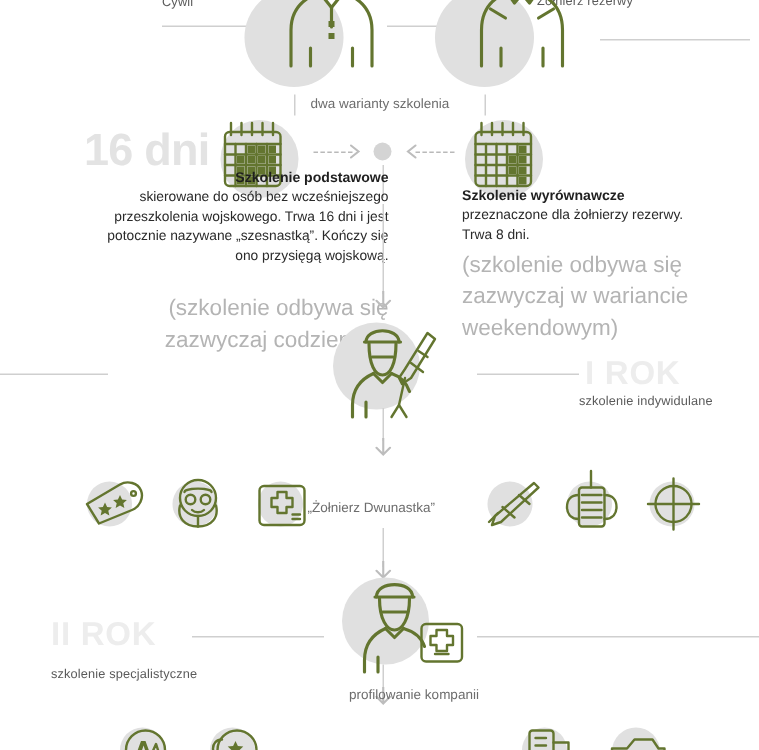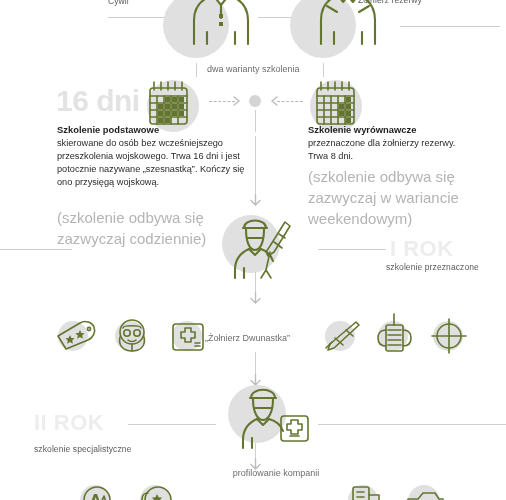--- a/index.html
+++ b/index.html
@@ -116,21 +116,21 @@
   <svg class="abs" style="left:232px;top:95px;" width="12" height="12" viewBox="0 0 12 12">
     <path class="grayline" d="M2 2 L7 6 L2 10"></path>
   </svg>
   <div class="dashline" style="left:277px;top:101px;width:26px;"></div>
   <svg class="abs" style="left:267px;top:95px;" width="12" height="12" viewBox="0 0 12 12">
     <path class="grayline" d="M10 2 L5 6 L10 10"></path>
   </svg>
   <div class="abs" style="left:249px;top:95px;width:12px;height:12px;border-radius:50%;background:#d4d4d4;"></div>
   <div class="vline" style="left:255px;top:110px;height:22px;"></div>
 
-  <div class="abs" style="left:57px;top:124px;width:202px;">
+  <div class="abs" style="left:57px;top:112px;width:202px;text-align:right;">
     <div class="blk-title">Szkolenie podstawowe</div>
     <div class="blk-body">skierowane do osób bez wcześniejszego przeszkolenia wojskowego. Trwa 16 dni i jest potocznie nazywane „szesnastką”. Kończy się ono przysięgą wojskową.</div>
     <div class="blk-note" style="margin-top:18px;">(szkolenie odbywa się zazwyczaj codziennie)</div>
   </div>
 
   <div class="abs" style="left:308px;top:124px;width:162px;">
     <div class="blk-title">Szkolenie wyrównawcze</div>
     <div class="blk-body">przeznaczone dla żołnierzy rezerwy. Trwa 8 dni.</div>
     <div class="blk-note" style="margin-top:3px;">(szkolenie odbywa się zazwyczaj w wariancie weekendowym)</div>
   </div>
@@ -153,21 +153,21 @@
     <path class="thin" d="M55 10 L60 14 L44 40 L38 44 L36 40 L40 34 Z"></path>
     <path class="thin" d="M44 30 L52 36"></path>
     <path class="thin" d="M40 40 L36 58"></path>
     <path class="thin" d="M36 58 L31 66 M36 58 L41 66"></path>
     <path class="thin" d="M49 22 L55 26"></path>
   </svg>
 
   <div class="hline" style="left:0px;top:249px;width:72px;"></div>
   <div class="hline" style="left:318px;top:249px;width:68px;"></div>
   <div class="abs ghost-rok" style="left:390px;top:238px;">I ROK</div>
-  <div class="abs cap-small" style="left:386px;top:262px;">szkolenie przeznaczone</div>
+  <div class="abs cap-small" style="left:386px;top:262px;">szkolenie indywidulane</div>
 
   <div class="vline" style="left:255px;top:272px;height:22px;"></div>
   <svg class="abs" style="left:249px;top:292px;" width="13" height="14" viewBox="0 0 13 14">
     <path class="grayline" d="M6.5 0 L6.5 10 M2 6.5 L6.5 11 L11 6.5"></path>
   </svg>
 
   <div class="blob" style="left:58px;top:321px;width:30px;height:30px;"></div>
   <svg class="abs" style="left:54px;top:318px;" width="44" height="36" viewBox="0 0 44 36">
     <path class="thin" d="M4 18 L26 5 C31 2 38 4 40 9 C42 14 39 20 34 22 L12 31 Z"></path>
     <path class="olf" d="M16 17 l1.4 3 3.2 .3 -2.4 2.2 .7 3.2 -2.9-1.7 -2.9 1.7 .7-3.2 -2.4-2.2 3.2-.3 z"></path>
@@ -256,21 +256,21 @@
     <path class="thin" d="M25.4 22.6 h4.4"></path>
   </svg>
 
   <div class="blob" style="left:140px;top:485px;width:30px;height:30px;"></div>
   <svg class="abs" style="left:135px;top:479px;" width="42" height="42" viewBox="0 0 42 42">
     <circle class="thin" cx="23" cy="21" r="13"></circle>
     <path class="thin" d="M13 14 C9 14 7 17 7 20 C7 23 9 26 13 26"></path>
     <path class="olf" d="M22 15 l1.6 3.3 3.6 .4 -2.7 2.5 .8 3.6 -3.3-1.9 -3.3 1.9 .8-3.6 -2.7-2.5 3.6-.4 z"></path>
   </svg>
 
-  <div class="abs cap-mid" style="left:216px;top:468px;text-align:center;width:120px;">profilowanie kompanii</div>
+  <div class="abs cap-mid" style="left:216px;top:458px;text-align:center;width:120px;">profilowanie kompanii</div>
 
   <div class="blob" style="left:348px;top:485px;width:30px;height:30px;"></div>
   <svg class="abs" style="left:345px;top:479px;" width="42" height="42" viewBox="0 0 42 42">
     <rect class="thin" x="8" y="8" width="16" height="22" rx="2"></rect>
     <path class="thin" d="M12 13 h7 M12 18 h7 M12 23 h7"></path>
     <path class="thin" d="M24 16 h10 v14 h-10"></path>
   </svg>
 
   <div class="blob" style="left:408px;top:485px;width:32px;height:32px;"></div>
   <svg class="abs" style="left:402px;top:481px;" width="46" height="40" viewBox="0 0 46 40">

